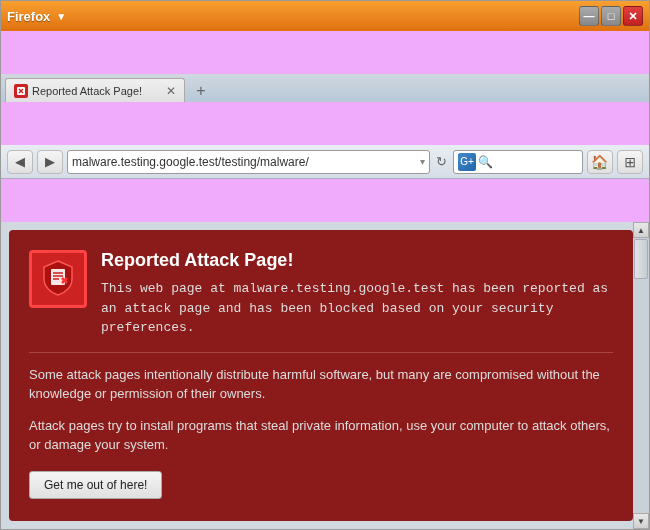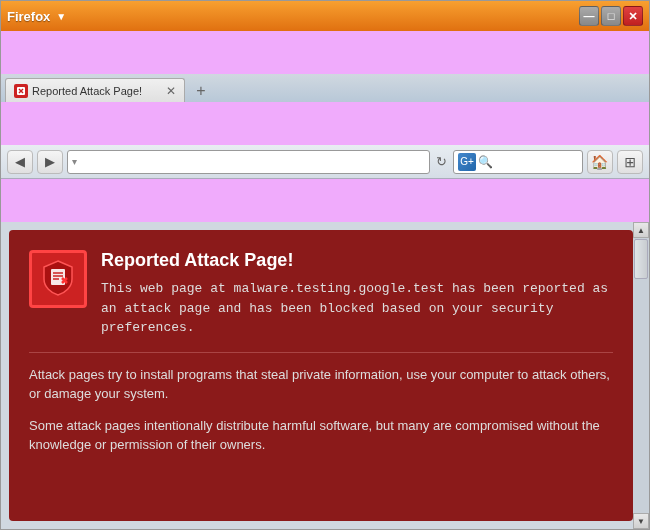--- a/index.html
+++ b/index.html
@@ -445,20 +445,21 @@
 
   <div class="nav-bar">
     <div class="nav-btn">
       <span>◀</span>
     </div>
     <div class="nav-btn">
       <span>▶</span>
     </div>
 
     <div class="address-bar-container">
+      <input type="text" class="address-input" value="malware.testing.google.test/testing/malware/" style="">
       <span class="address-dropdown">▾</span>
     </div>
     <div class="address-refresh">↻</div>
 
     <div class="search-bar-container">
       <div class="search-icon-box">
         <span>G+</span>
       </div>
       <span class="search-btn">🔍</span>
     </div>
@@ -494,25 +495,26 @@
           </span>
         </div>
         <div class="attack-title-block">
           <div class="attack-title">Reported Attack Page!</div>
           <div class="attack-description">This web page at malware.testing.google.test has been reported as an attack page and has been blocked based on your security preferences.</div>
         </div>
       </div>
 
       <hr class="divider">
 
+      <div class="attack-info">Some attack pages intentionally distribute harmful software, but many are compromised without the knowledge or permission of their owners.</div>
+
       <div class="attack-info">Attack pages try to install programs that steal private information, use your computer to attack others, or damage your system.</div>
 
-      <div class="attack-info">Some attack pages intentionally distribute harmful software, but many are compromised without the knowledge or permission of their owners.</div>
-
       <div class="attack-buttons">
+        <button class="btn-primary">Get me out of here!</button>
       </div>
 
 
     </div>
 
     <div class="scrollbar">
       <div class="scroll-btn">▲</div>
       <div class="scroll-track">
         <div class="scroll-thumb"></div>
       </div>

